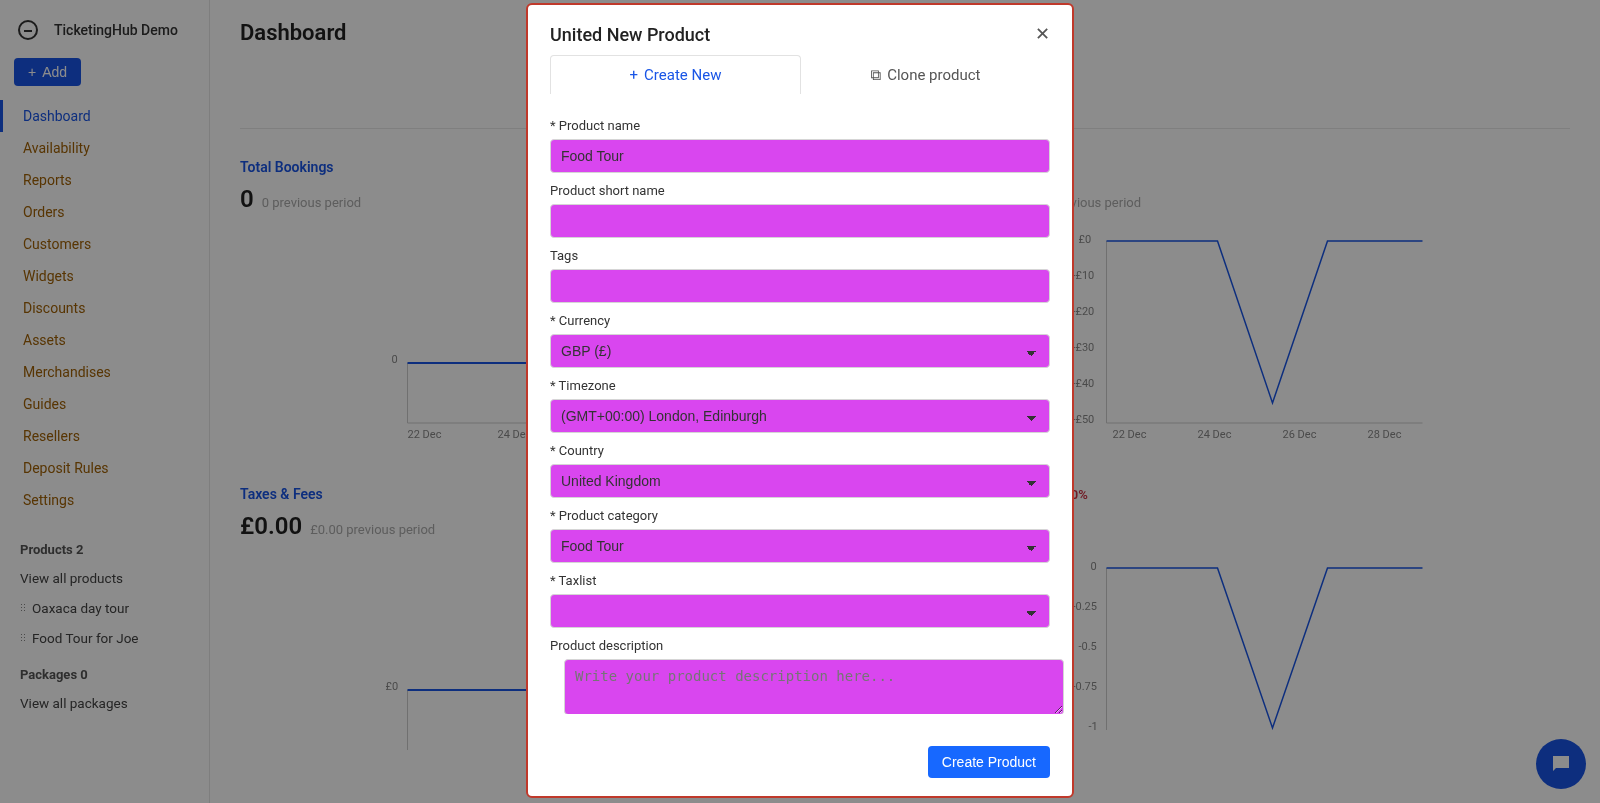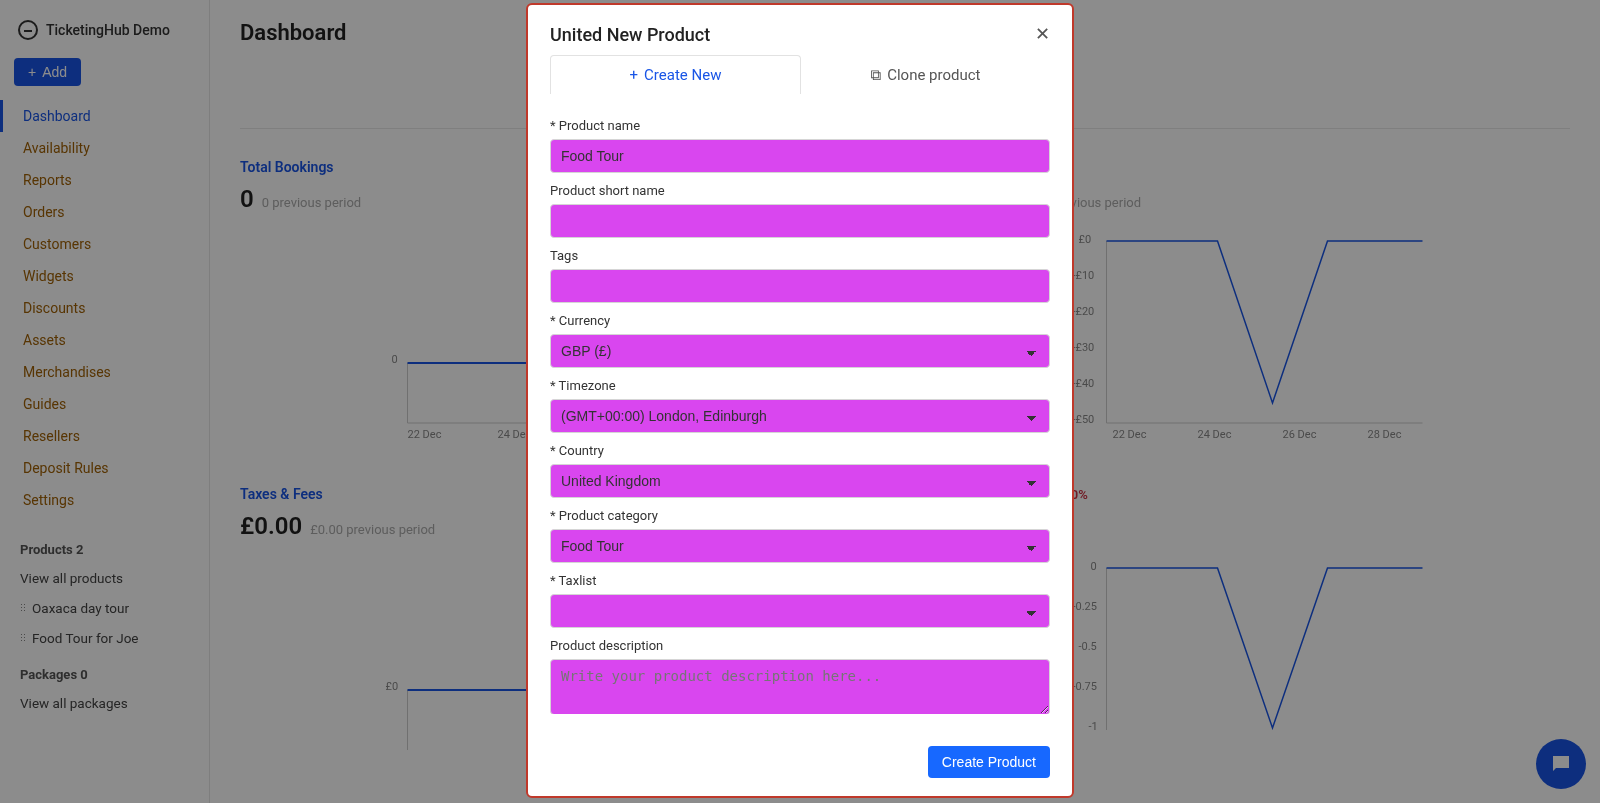--- a/index.html
+++ b/index.html
@@ -1,20 +1,20 @@
 <!DOCTYPE html>
 <html><head>
 <meta charset="utf-8">
 <style>
   * { box-sizing: border-box; margin: 0; padding: 0; }
   html, body { width: 1600px; height: 803px; overflow: hidden; font-family: -apple-system, BlinkMacSystemFont, "Segoe UI", Roboto, Arial, sans-serif; font-size: 14px; color: #333; background: #fff; }
 
   
   .sidebar { position: absolute; top: 0; left: 0; width: 210px; height: 100%; background: #fff; border-right: 1px solid #e5e5e5; padding-top: 10px; }
-  .brand { display: flex; align-items: center; gap: 8px; padding: 10px 18px; font-weight: 500; }
+  .brand { display: flex; align-items: center; gap: 16px; padding: 10px 18px; font-weight: 500; }
   .brand .logo { width: 20px; height: 20px; border: 2px solid #333; border-radius: 50%; position: relative; }
   .brand .logo::after { content:""; position:absolute; width:8px; height:2px; background:#333; top:8px; left:4px; }
   .add-btn { margin: 8px 14px 14px; background: #1955e6; color:#fff; border:none; border-radius:4px; padding:6px 14px; font-size:14px; cursor:pointer; display:flex; align-items:center; gap:6px;}
   .nav-group { padding: 0 0 12px 0; }
   .nav-item { padding: 8px 20px; color:#a16207; cursor:pointer; border-left:3px solid transparent;}
   .nav-item.active { color:#1955e6; border-left:3px solid #1955e6;}
   .nav-sub { display:flex; align-items:center; gap:6px; padding:7px 20px; color:#444; cursor:pointer; font-size:13.5px;}
   .drag-icon {display:inline-block;width:6px;height:10px;background-image:radial-gradient(#888 1px,transparent 1px);background-size:3px 3px;}
   .section-label {padding:14px 20px 6px; color:#555; font-size:13px;font-weight:bold;}
 
@@ -44,21 +44,21 @@
   .modal-header h2{font-size:18px; font-weight:500; color:#222;}
   .close-x{cursor:pointer; font-size:18px; color:#555; background:none;border:none;}
   .modal-tabs{display:flex; padding:0 22px; }
   .modal-tab{flex:1; text-align:center; padding:10px 0; cursor:pointer; font-size:15px; display:flex;align-items:center;justify-content:center;gap:6px;}
   .modal-tab.active{color:#1955e6; border:1px solid #e2e2e2; border-bottom:none; border-top-left-radius:4px;border-top-right-radius:4px;}
   .modal-tab.inactive{color:#555;}
   .modal-body{padding:14px 22px 0; overflow:auto;}
   .field-label{font-size:13px; color:#333; margin:10px 0 6px;}
   .text-input, .select-input, .textarea-input{width:100%; border:1px solid #d5d5d5; border-radius:4px; padding:8px 10px; font-size:14px; color:#333; background:#d946ef;}
   .select-input{appearance:none; background-image:linear-gradient(45deg,transparent 50%,#333 50%),linear-gradient(-45deg,transparent 50%,#333 50%);background-position:calc(100% - 18px) 16px,calc(100% - 13px) 16px;background-size:5px 5px;background-repeat:no-repeat;}
-  .textarea-input{resize:vertical; height:56px;}
+  .textarea-input{resize:vertical; height:56px;margin-left:14px;}
   .advanced-row{margin-top:14px;border:1px solid #d5d5d5;border-radius:4px;padding:10px 12px;display:flex;justify-content:space-between;align-items:center;cursor:pointer;color:#333;}
   .modal-footer{padding:16px 22px 18px; display:flex; justify-content:flex-end;}
   .create-btn{background:#1768ff;color:#fff;border:none;border-radius:4px;padding:8px 14px;font-size:14px;cursor:pointer;margin-top:16px;}
 
   
   .chat-fab{position:absolute;right:14px;bottom:14px;width:50px;height:50px;border-radius:50%;background:#1955e6;display:flex;align-items:center;justify-content:center;}
   .chat-fab svg{fill:#fff;}
 </style>
 </head>
 <body>

